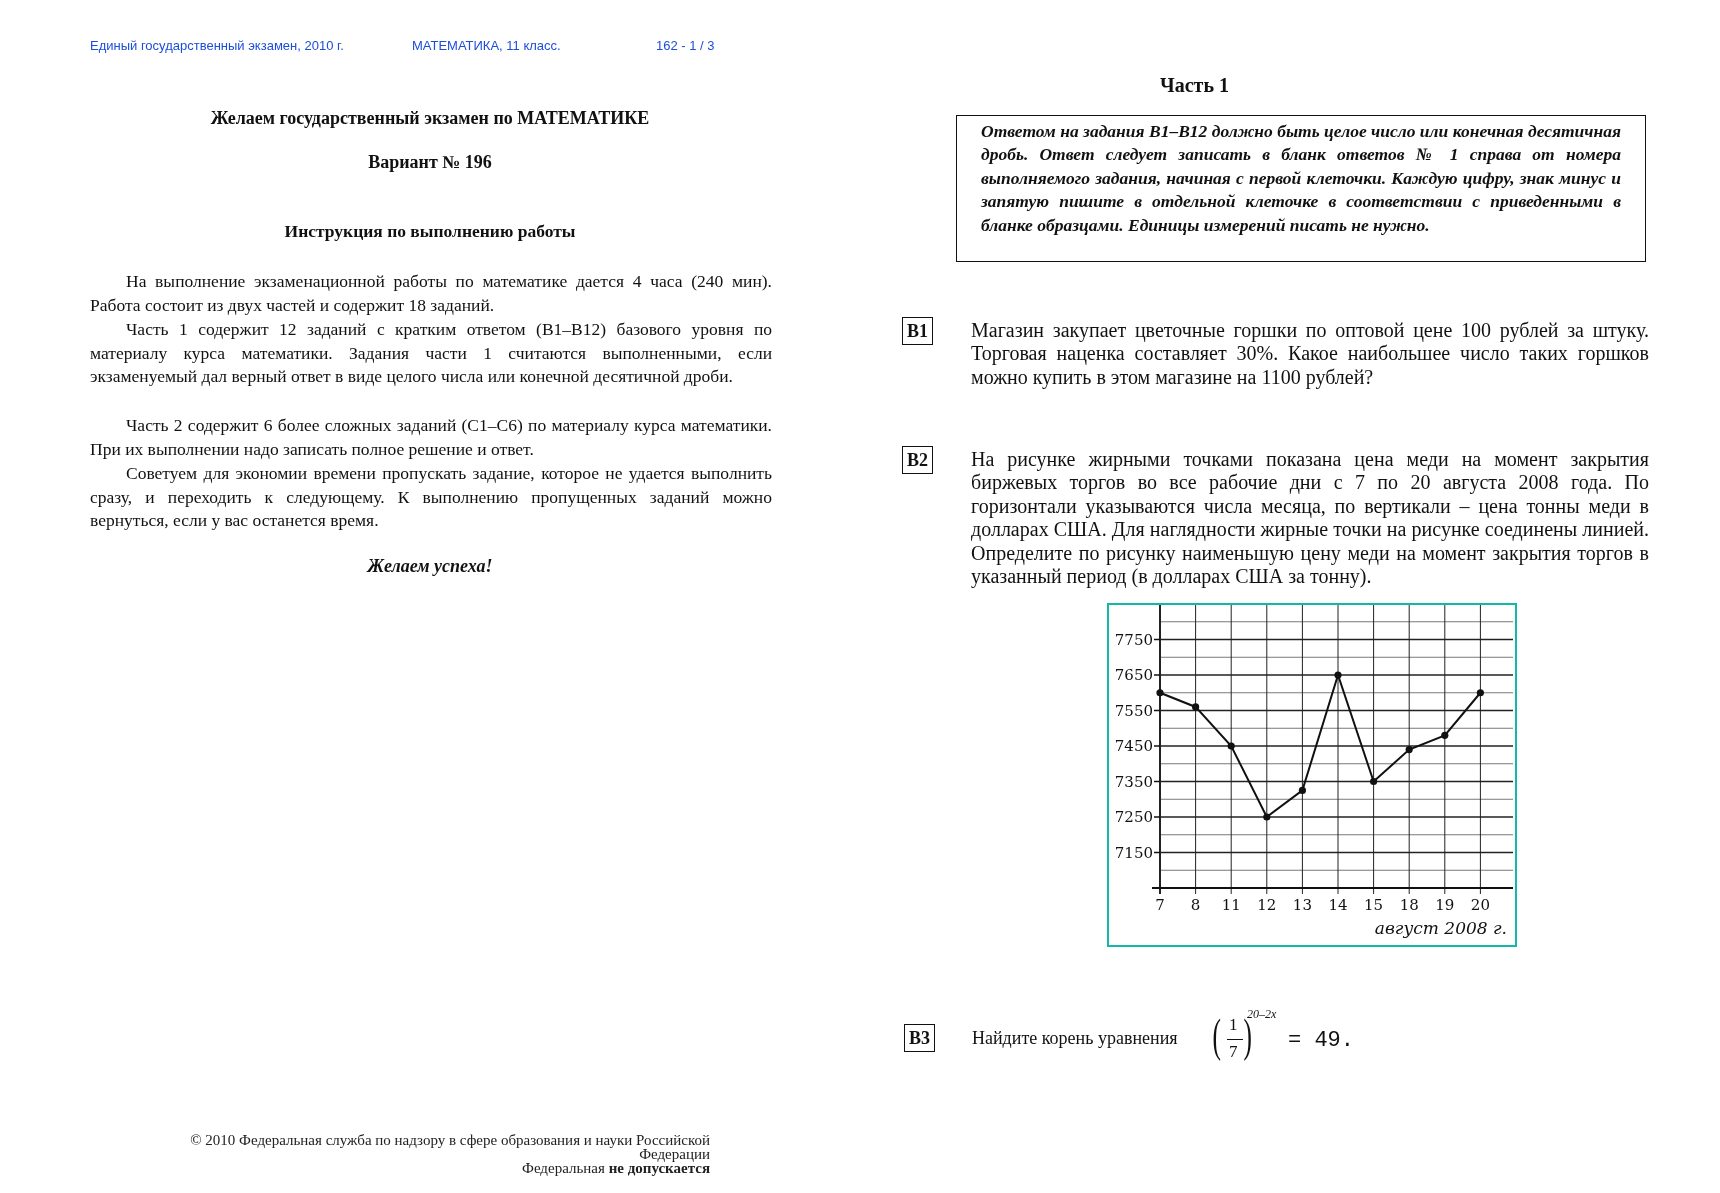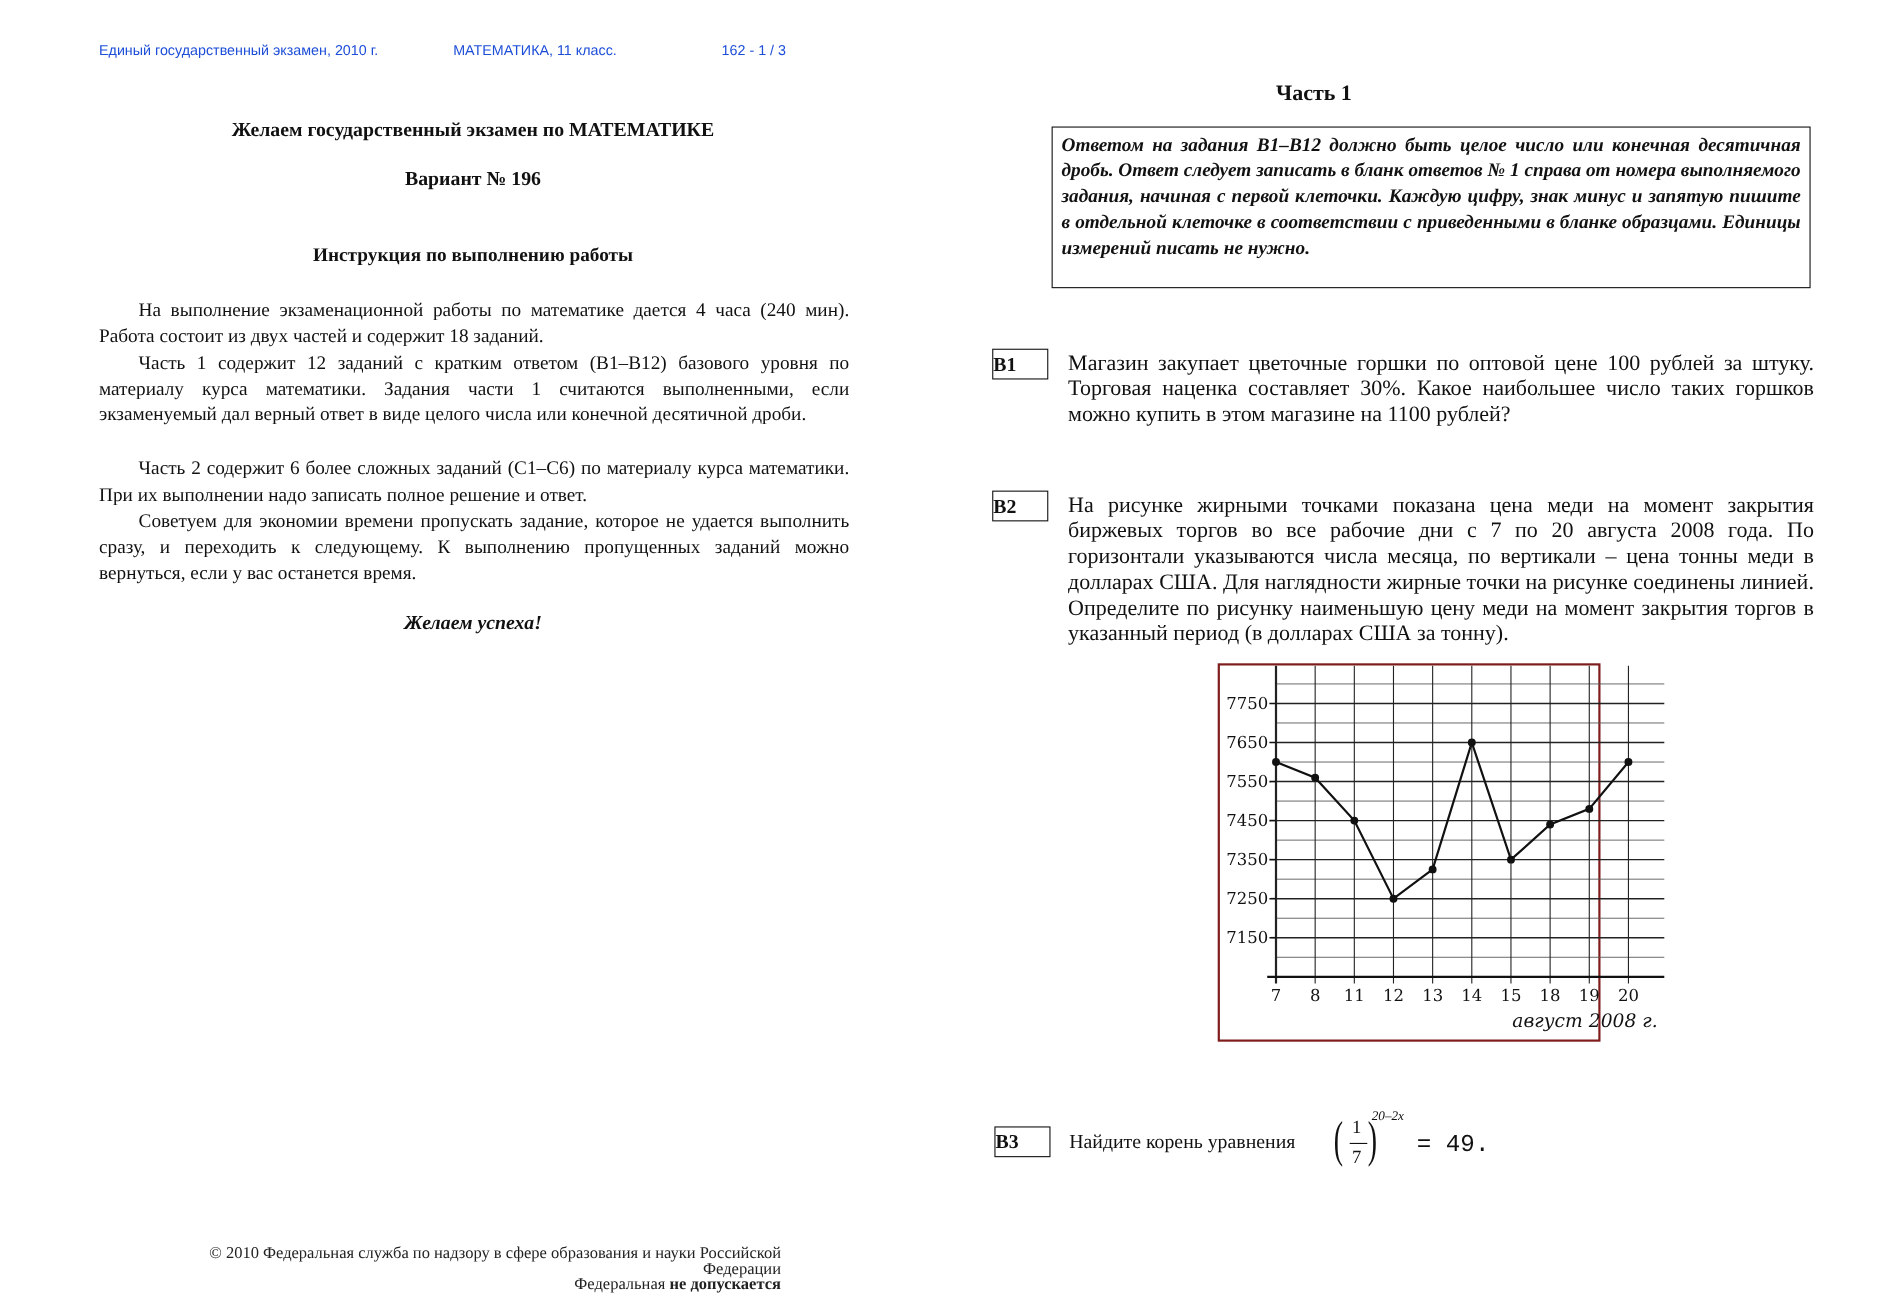--- a/index.html
+++ b/index.html
@@ -12,29 +12,29 @@
   .hdr { font-family: "Liberation Sans", "DejaVu Sans", sans-serif; font-size: 13px; color: #1d4ed8; top: 38px; }
   .title { font-weight: bold; font-size: 18px; text-align: center; left: 90px; width: 680px; }
   .para {
     left: 90px; width: 682px; font-size: 17.5px; line-height: 23.5px; text-align: justify;
     text-indent: 36px; margin: 0;
   }
   .wish { left: 90px; width: 680px; text-align: center; font-size: 18px; font-weight: bold; font-style: italic; top: 556px; }
   .part-title { left: 1160px; width: 290px; text-align: left; font-size: 20px; font-weight: bold; top: 74px; }
   .notice {
     left: 956px; top: 115px; width: 690px; height: 147px; border: 1.5px solid #111;
-    padding: 4px 8px; box-sizing: border-box;
+    padding: 4px 24px; box-sizing: border-box;
     font-size: 17.5px; line-height: 23.4px; font-weight: bold; font-style: italic; text-align: justify;
   }
   .task-box {
-    width: 51px; height: 28px; border: 1.5px solid #111; box-sizing: border-box;
-    font-weight: bold; font-size: 18px; line-height: 26px;
+    width: 31px; height: 28px; border: 1.5px solid #111; box-sizing: border-box;
+    font-weight: bold; font-size: 18px; text-align: center; line-height: 26px;
   }
   .task-text { left: 971px; width: 678px; font-size: 20px; line-height: 23.4px; text-align: justify; margin: 0; }
-  .chart { left: 1107px; top: 603px; width: 348px; height: 344px; border: 2px solid #7f1d1d; box-sizing: border-box; }
+  .chart { left: 1107px; top: 603px; width: 410px; height: 344px; border: 2px solid #14b8a6; box-sizing: border-box; }
   .b3-text { left: 972px; top: 1028px; font-size: 18px; }
   .frac { left: 1215px; top: 1013px; width: 50px; height: 52px; }
   .frac .num { position: absolute; left: 14px; top: 2px; font-size: 17px; }
   .frac .bar { position: absolute; left: 12px; top: 26px; width: 16px; border-top: 1.2px solid #111; }
   .frac .den { position: absolute; left: 14px; top: 29px; font-size: 17px; }
   .frac .lp, .frac .rp { position: absolute; top: -4px; font-size: 46px; font-weight: 200; transform: scaleX(0.55); }
   .frac .lp { left: -6px; } .frac .rp { left: 25px; }
   .exp { left: 1247px; top: 1007px; font-size: 12px; font-style: italic; }
   .eq { left: 1288px; top: 1028px; font-size: 22px; font-family: Liberation Mono, monospace; }
   .footer { left: 150px; width: 560px; text-align: right; font-size: 15px; line-height: 14px; top: 1133px; color: #222; }

